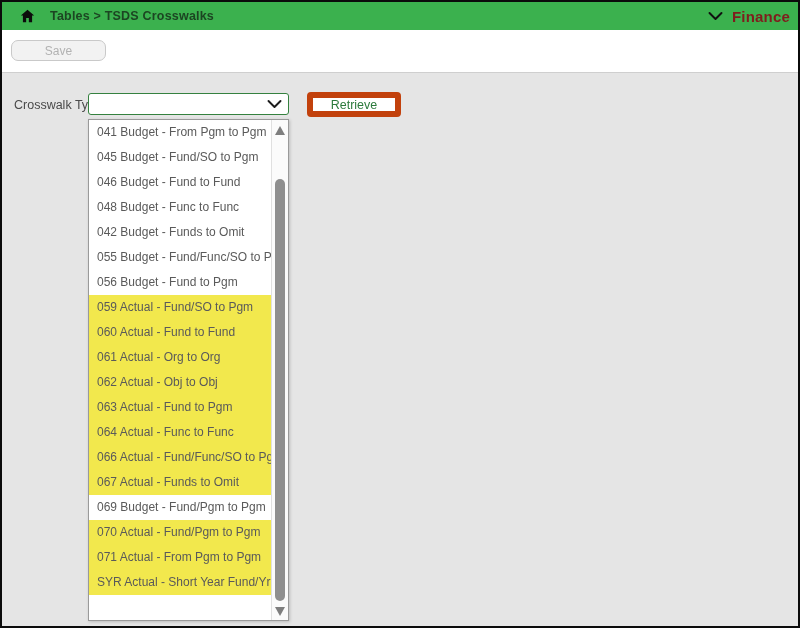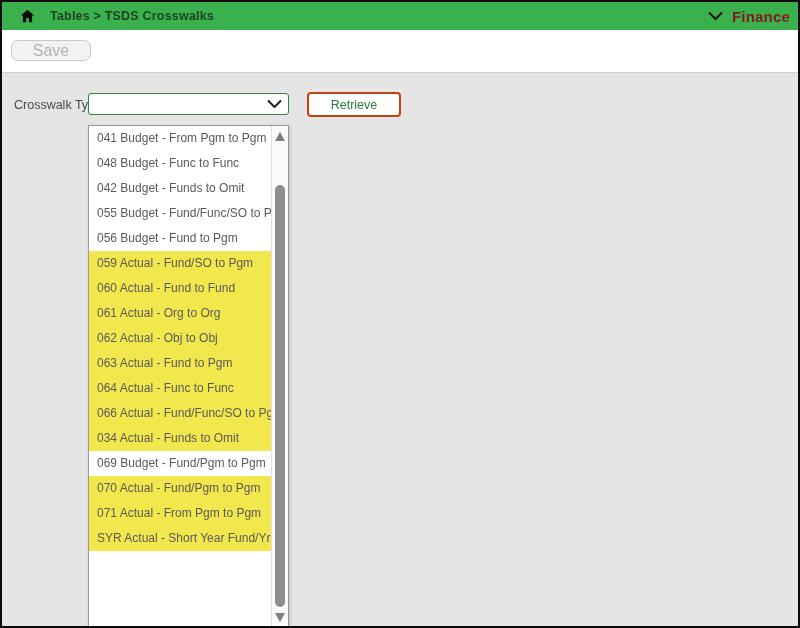--- a/index.html
+++ b/index.html
@@ -26,23 +26,23 @@
   .topbar-right{
     position:absolute;right:8px;top:0;height:28px;
     display:flex;align-items:center;gap:9px;
   }
   .module-chevron{display:flex;align-items:center;}
   .module-name{font-size:15px;font-weight:700;color:#7f1d1d;letter-spacing:.2px;}
   
   .toolbar{height:42px;background:#ffffff;position:relative;}
   .save-btn{
     position:absolute;left:9px;top:10px;
-    width:80px;height:21px;
+    width:95px;height:21px;
     background:#f2f2f2;border:1px solid #c9c9c9;border-radius:7px;
-    color:#b2b2b2;font-size:16px;font-family:inherit;
+    color:#b2b2b2;font-size:12px;font-family:inherit;
     display:flex;align-items:center;justify-content:center;
   }
   
   .panel{
     position:relative;height:554px;background:#e5e5e5;
     border-top:1px solid #cfcfcf;
   }
   .field-label{
     position:absolute;left:12px;top:25px;
     font-size:12.5px;color:#4a4a4a;
@@ -54,28 +54,28 @@
     padding:0 6px;cursor:default;
   }
   .select-value{font-size:12px;color:#444;}
   .select-chevron{display:flex;align-items:center;}
   .action-btn{
     position:absolute;top:19px;height:25px;width:94px;
     border-radius:4px;font-size:12.5px;font-family:inherit;
     display:flex;align-items:center;justify-content:center;
   }
   .retrieve-btn{
-    left:305px;background:#ffffff;border:2px solid #c2410c;color:#2c7a3c;
+    left:305px;background:#ffffff;border:6px solid #c2410c;color:#2c7a3c;
   }
   .print-btn{
     left:427px;background:#efefef;border:1px solid #c6c6c6;color:#a9a9a9;
   }
   
   .dropdown{
-    position:absolute;left:86px;top:52px;width:201px;height:502px;
+    position:absolute;left:86px;top:46px;width:201px;height:502px;
     background:#ffffff;border:1px solid #9a9a9a;
     display:flex;box-shadow:1px 1px 3px rgba(0,0,0,.18);
   }
   .dd-items{flex:1 1 auto;overflow:hidden;}
   .dd-item{
     height:25px;line-height:25px;padding-left:8px;
     font-size:12px;color:#5a5a5a;white-space:nowrap;overflow:hidden;
     background:#ffffff;
   }
   .dd-item.hl{background:var(--highlight-yellow,#f2e84d);}
@@ -134,32 +134,34 @@
             <polyline points="2,2 10,10 18,2" fill="none" stroke="#1c1c1c" stroke-width="2.6" stroke-linecap="round" stroke-linejoin="round"></polyline>
           </svg>
       </span>
     </div>
 
     <button class="action-btn retrieve-btn">Retrieve</button>
 
     <div class="dropdown">
       <div class="dd-items">
           <div class="dd-item">041 Budget - From Pgm to Pgm</div>
+          <div class="dd-item">045 Budget - Fund/SO to Pgm</div>
+          <div class="dd-item">046 Budget - Fund to Fund</div>
           <div class="dd-item">048 Budget - Func to Func</div>
           <div class="dd-item">042 Budget - Funds to Omit</div>
           <div class="dd-item">055 Budget - Fund/Func/SO to Pgm</div>
           <div class="dd-item">056 Budget - Fund to Pgm</div>
           <div class="dd-item hl">059 Actual - Fund/SO to Pgm</div>
           <div class="dd-item hl">060 Actual - Fund to Fund</div>
           <div class="dd-item hl">061 Actual - Org to Org</div>
           <div class="dd-item hl">062 Actual - Obj to Obj</div>
           <div class="dd-item hl">063 Actual - Fund to Pgm</div>
           <div class="dd-item hl">064 Actual - Func to Func</div>
           <div class="dd-item hl">066 Actual - Fund/Func/SO to Pgm</div>
-          <div class="dd-item hl">034 Actual - Funds to Omit</div>
+          <div class="dd-item hl">067 Actual - Funds to Omit</div>
           <div class="dd-item">069 Budget - Fund/Pgm to Pgm</div>
           <div class="dd-item hl">070 Actual - Fund/Pgm to Pgm</div>
           <div class="dd-item hl">071 Actual - From Pgm to Pgm</div>
           <div class="dd-item hl">SYR Actual - Short Year Fund/Yr</div>
         </div>
       <div class="dd-scrollbar">
         <div class="sb-up"></div>
         <div class="sb-thumb"></div>
         <div class="sb-down"></div>
       </div>

